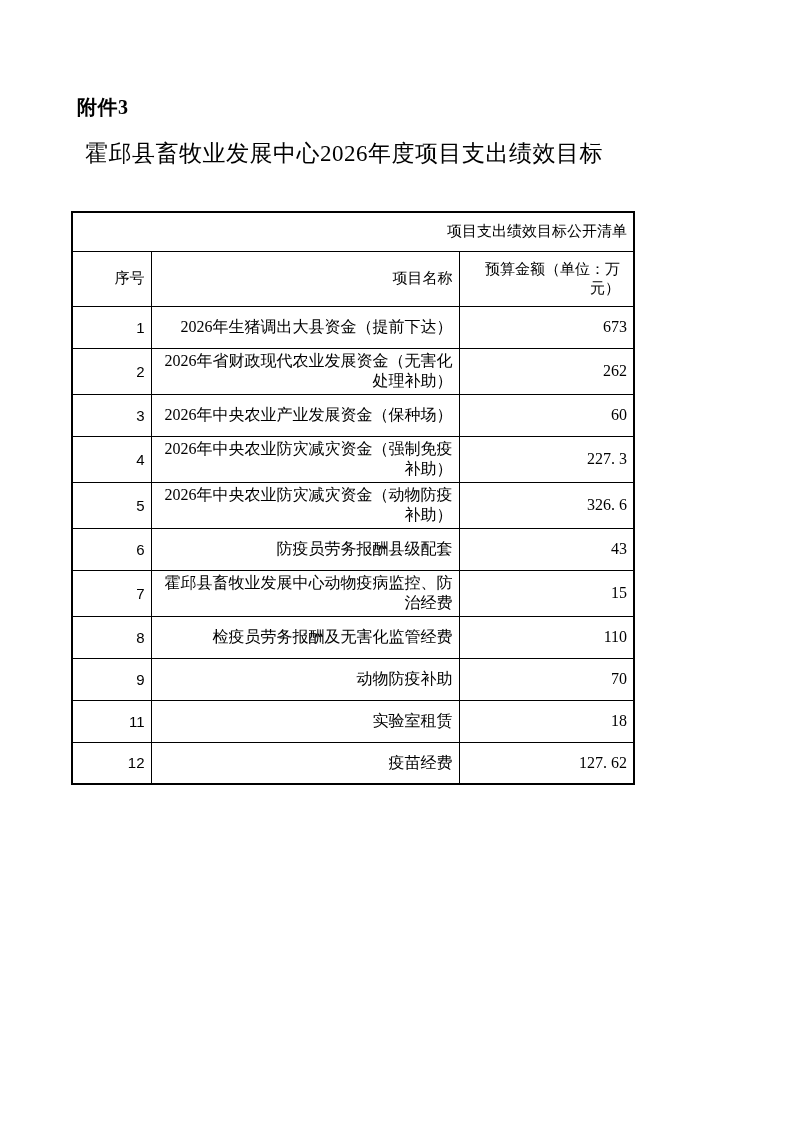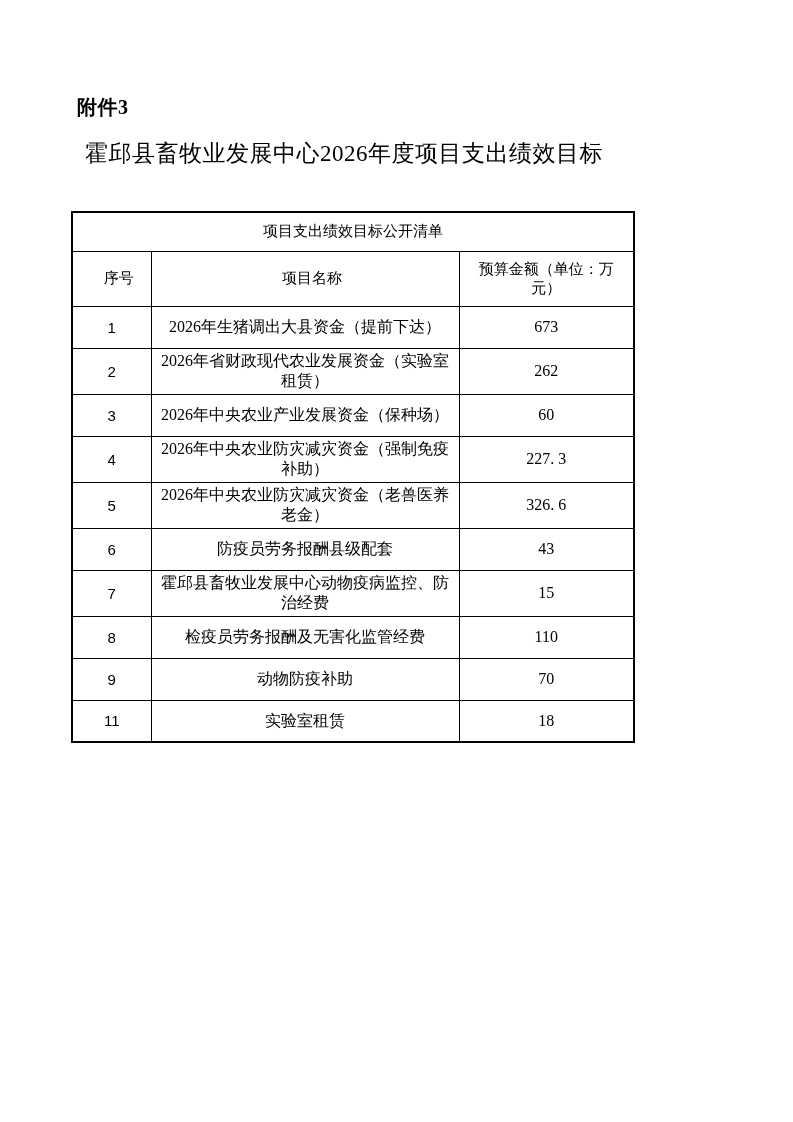--- a/index.html
+++ b/index.html
@@ -40,21 +40,21 @@
     left: 71px;
     top: 211px;
     width: 562px;
     border-collapse: collapse;
     border: 2px solid #000000;
     table-layout: fixed;
   }
   table.perf-table th,
   table.perf-table td {
     border: 1.5px solid #000000;
-    text-align: center;
+    text-align: right;
     vertical-align: middle;
     font-weight: normal;
     padding: 2px 6px;
     line-height: 1.28;
     overflow: hidden;
   }
   tr.caption-row th {
     height: 39px;
     font-size: 15px;
   }
@@ -108,36 +108,36 @@
       </tr>
     </thead>
     <tbody>
         <tr>
           <td class="cell-no">1</td>
           <td class="cell-name">2026年生猪调出大县资金（提前下达）</td>
           <td class="cell-amount">673</td>
         </tr>
         <tr>
           <td class="cell-no">2</td>
-          <td class="cell-name">2026年省财政现代农业发展资金（实验室租赁）</td>
+          <td class="cell-name">2026年省财政现代农业发展资金（无害化处理补助）</td>
           <td class="cell-amount">262</td>
         </tr>
         <tr>
           <td class="cell-no">3</td>
           <td class="cell-name">2026年中央农业产业发展资金（保种场）</td>
           <td class="cell-amount">60</td>
         </tr>
         <tr>
           <td class="cell-no">4</td>
           <td class="cell-name">2026年中央农业防灾减灾资金（强制免疫补助）</td>
           <td class="cell-amount">227. 3</td>
         </tr>
         <tr>
           <td class="cell-no">5</td>
-          <td class="cell-name">2026年中央农业防灾减灾资金（老兽医养老金）</td>
+          <td class="cell-name">2026年中央农业防灾减灾资金（动物防疫补助）</td>
           <td class="cell-amount">326. 6</td>
         </tr>
         <tr>
           <td class="cell-no">6</td>
           <td class="cell-name">防疫员劳务报酬县级配套</td>
           <td class="cell-amount">43</td>
         </tr>
         <tr>
           <td class="cell-no">7</td>
           <td class="cell-name">霍邱县畜牧业发展中心动物疫病监控、防治经费</td>
@@ -151,16 +151,21 @@
         <tr>
           <td class="cell-no">9</td>
           <td class="cell-name">动物防疫补助</td>
           <td class="cell-amount">70</td>
         </tr>
         <tr>
           <td class="cell-no">11</td>
           <td class="cell-name">实验室租赁</td>
           <td class="cell-amount">18</td>
         </tr>
+        <tr>
+          <td class="cell-no">12</td>
+          <td class="cell-name">疫苗经费</td>
+          <td class="cell-amount">127. 62</td>
+        </tr>
       </tbody>
   </table>
 
 </div>
 
 </body></html>

